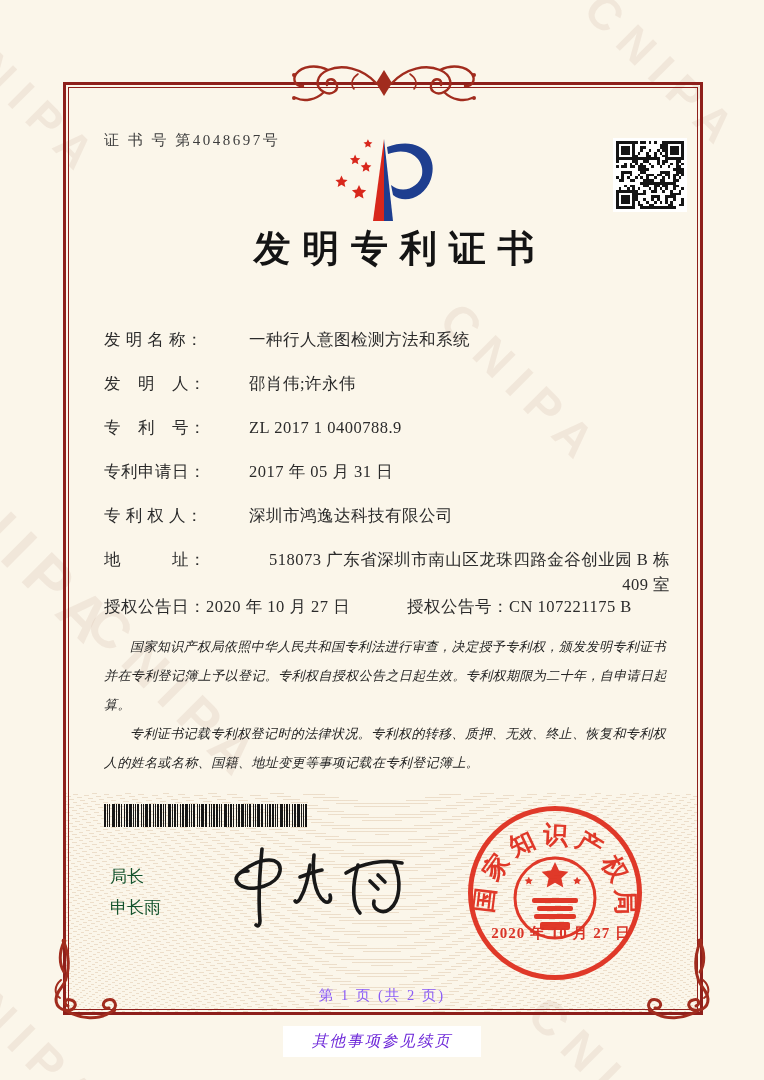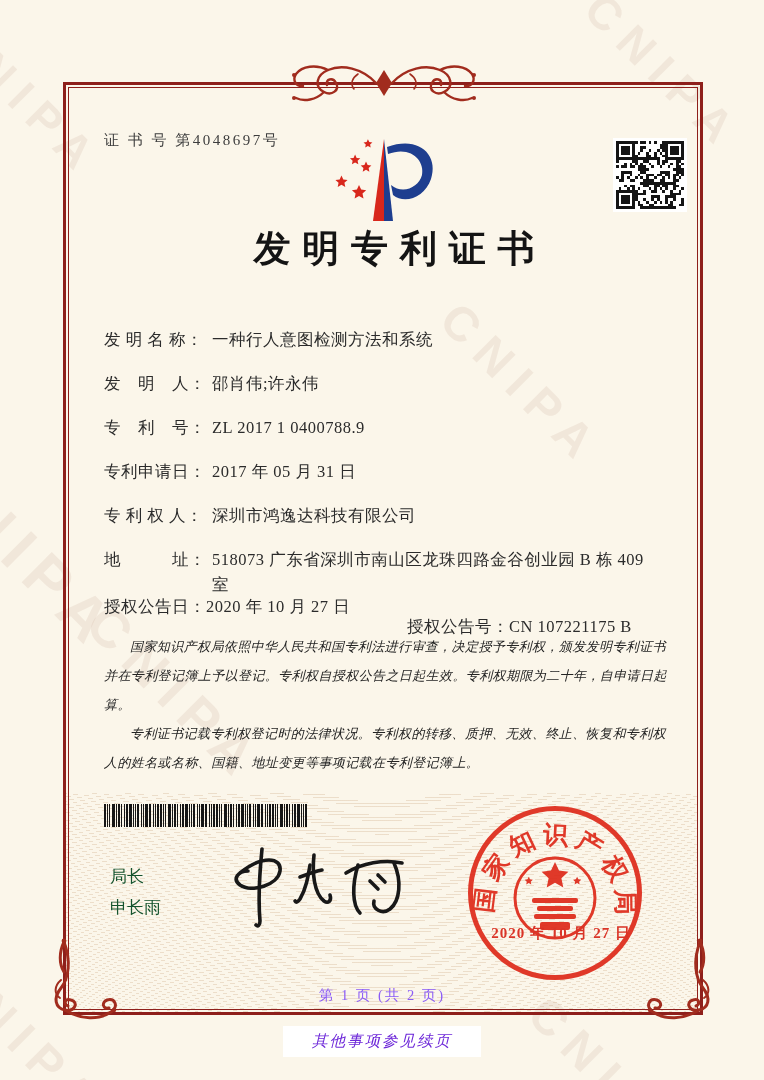--- a/index.html
+++ b/index.html
@@ -17,25 +17,25 @@
       opacity:.8;}
   .ornament{position:absolute;}
   
   .cert-no{position:absolute;left:104px;top:131px;font-size:15px;letter-spacing:2.5px;color:#3d3d3d;text-align:right;}
   .qr{position:absolute;left:613px;top:138px;width:74px;height:74px;background:#fff;padding:3px;box-sizing:border-box;}
   .logo{position:absolute;left:327px;top:133px;width:112px;height:96px;}
   .title{position:absolute;left:0;top:224px;width:100%;text-align:center;
          font-size:37px;font-weight:bold;letter-spacing:.32em;text-indent:.32em;color:#141414;padding-left:12px;}
   
   .fields{position:absolute;left:104px;top:327px;width:566px;font-size:16.5px;}
-  .frow{display:flex;margin-bottom:19px;line-height:25px;letter-spacing:.5px;}
+  .frow{display:flex;margin-bottom:19px;line-height:25px;letter-spacing:.5px;gap:37px;}
   .flabel{flex:0 0 108px;white-space:nowrap;}
   .fvalue{flex:1;}
   .auth-row{position:absolute;left:104px;top:594px;width:566px;font-size:16.5px;line-height:25px;letter-spacing:.5px;}
-  .auth-no{position:absolute;left:303px;top:0;margin-top:20px;}
+  .auth-no{position:absolute;left:303px;top:0;}
   
   .body-text{position:absolute;left:104px;top:632px;width:566px;font-size:13px;line-height:29px;
              font-style:italic;color:#232323;letter-spacing:.4px;}
   .body-text p{margin:0;text-indent:2em;}
   
   .barcode{position:absolute;left:104px;top:804px;width:206px;height:23px;}
   
   .signer{position:absolute;left:110px;top:861px;font-family:"Liberation Sans","DejaVu Sans",sans-serif;
           font-size:17px;color:#14532d;line-height:31px;}
   .signature{position:absolute;left:218px;top:843px;width:200px;height:88px;}
@@ -459,21 +459,21 @@
     <div class="frow">
       <span class="flabel">专利申请日：</span>
       <span class="fvalue">2017 年 05 月 31 日</span>
     </div>
     <div class="frow">
       <span class="flabel">专 利 权 人：</span>
       <span class="fvalue">深圳市鸿逸达科技有限公司</span>
     </div>
     <div class="frow">
       <span class="flabel">地　　　址：</span>
-      <span class="fvalue" style="max-width:452px;">518073 广东省深圳市南山区龙珠四路金谷创业园 B 栋 409 室</span>
+      <span class="fvalue" style="max-width:452px;text-align:right;">518073 广东省深圳市南山区龙珠四路金谷创业园 B 栋 409 室</span>
     </div>
   </div>
 
   <div class="auth-row">
     <span>授权公告日：</span><span>2020 年 10 月 27 日</span>
     <span class="auth-no"><span>授权公告号：</span><span>CN 107221175 B</span></span>
   </div>
 
   <div class="body-text">
     <p>国家知识产权局依照中华人民共和国专利法进行审查，决定授予专利权，颁发发明专利证书并在专利登记簿上予以登记。专利权自授权公告之日起生效。专利权期限为二十年，自申请日起算。</p>

